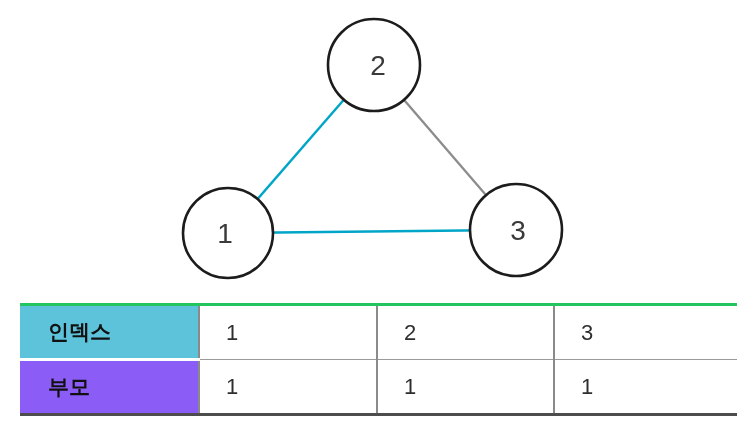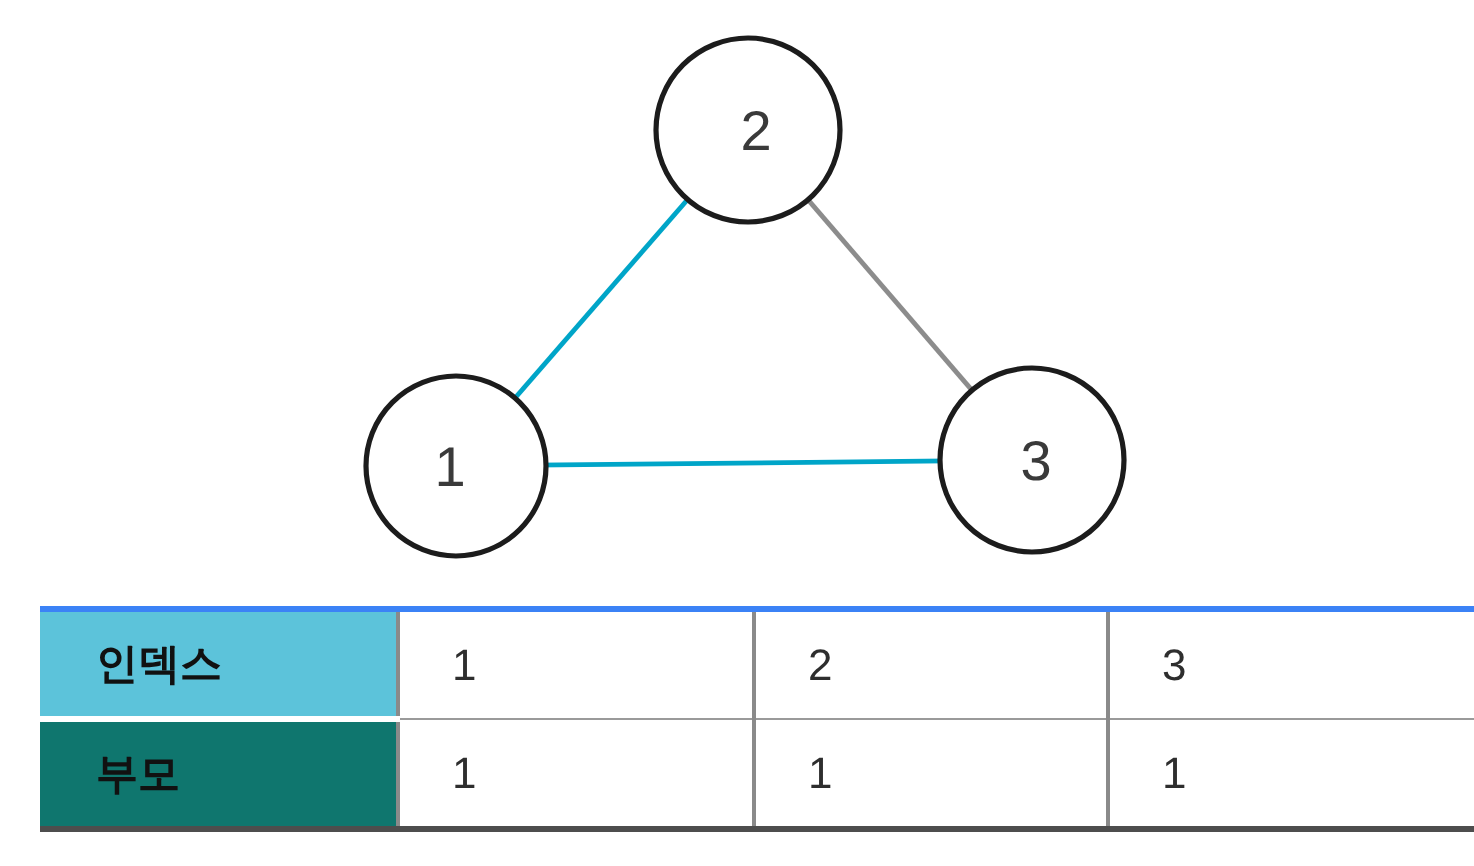--- a/index.html
+++ b/index.html
@@ -37,21 +37,21 @@
   .table-area {
     position: absolute;
     left: 20px;
     top: 303px;
     width: 717px;
   }
   table.parent-table {
     border-collapse: collapse;
     table-layout: fixed;
     width: 717px;
-    border-top: 3px solid #3b82f6;
+    border-top: 3px solid #22c55e;
     border-bottom: 3px solid #4d4d4d;
     padding-left: 30px;
   }
   table.parent-table col.c-head { width: 179px; }
   table.parent-table col.c-1 { width: 178px; }
   table.parent-table col.c-2 { width: 177px; }
   table.parent-table col.c-3 { width: 183px; }
   table.parent-table th {
     text-align: left;
     padding: 0 0 0 28px;
@@ -110,21 +110,21 @@
           <col class="c-3">
       </colgroup>
       <tbody>
         <tr class="row-top">
           <th style="background-color: rgb(92, 195, 218);">인덱스</th>
           <td>1</td>
           <td>2</td>
           <td>3</td>
         </tr>
         <tr class="row-bottom">
-          <th style="background-color: #0f766e;">부모</th>
+          <th style="background-color: #8b5cf6;">부모</th>
           <td>1</td>
           <td>1</td>
           <td>1</td>
         </tr>
       </tbody>
     </table>
   </div>
 
 </div>
 

